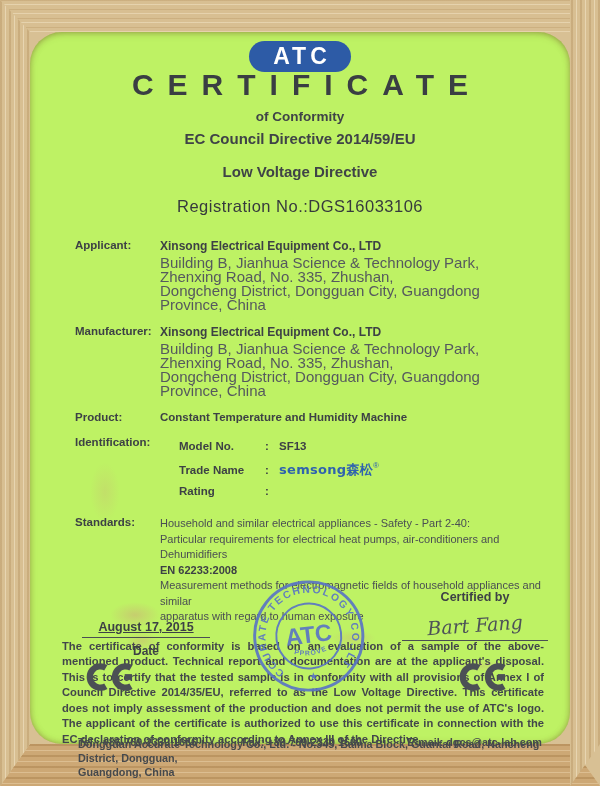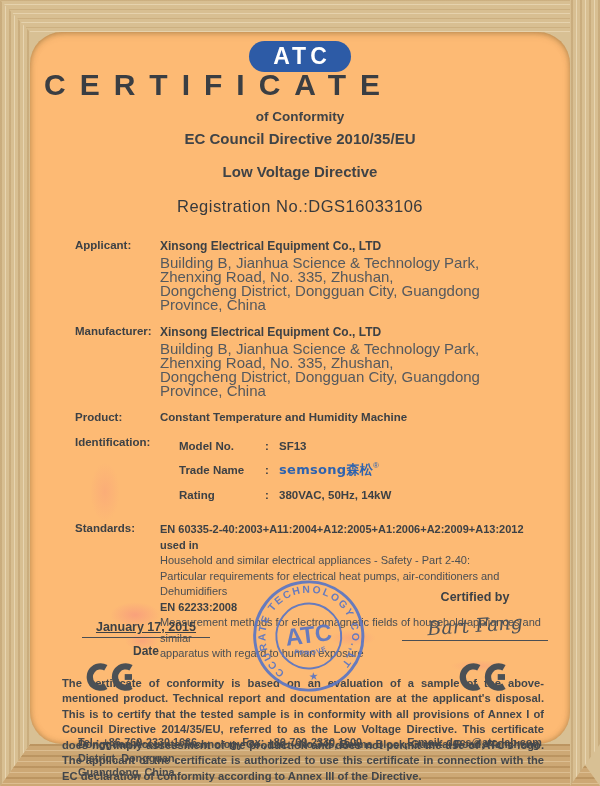--- a/index.html
+++ b/index.html
@@ -12,29 +12,29 @@
   .frame-bottom{left:0;bottom:0;width:600px;height:42px;background-color:#cda875;
     background-image:repeating-linear-gradient(to bottom,rgba(150,108,55,.32) 0 2px,rgba(0,0,0,0) 2px 6px,rgba(255,240,210,.3) 6px 7px,rgba(0,0,0,0) 7px 11px);
     clip-path:polygon(30px 0,570px 0,600px 42px,0 42px);}
   .frame-left{left:0;top:0;width:30px;height:786px;
     background-image:repeating-linear-gradient(to right,rgba(168,130,78,.3) 0 2px,rgba(0,0,0,0) 2px 5px,rgba(255,246,224,.4) 5px 6px,rgba(0,0,0,0) 6px 9px);
     clip-path:polygon(0 0,30px 32px,30px 744px,0 786px);}
   .frame-right{right:0;top:0;width:30px;height:786px;
     background-image:repeating-linear-gradient(to right,rgba(168,130,78,.3) 0 2px,rgba(0,0,0,0) 2px 5px,rgba(255,246,224,.4) 5px 6px,rgba(0,0,0,0) 6px 9px);
     clip-path:polygon(0 0,30px 0,30px 786px,0 744px);transform:scaleX(-1);transform-origin:15px 0;}
   
-  .paper{position:absolute;left:30px;top:32px;width:540px;height:712px;background:#fdba74;
+  .paper{position:absolute;left:30px;top:32px;width:540px;height:712px;background:#bef264;
     box-shadow:inset 0 4px 7px -3px rgba(120,95,50,.5),inset 4px 0 7px -4px rgba(120,95,50,.35),inset -4px 0 7px -4px rgba(120,95,50,.35),inset 0 -4px 7px -4px rgba(120,95,50,.4);
     color:#3d4145;border-radius:32px;}
   .smudge{position:absolute;border-radius:50%;pointer-events:none;}
   
   .atc-pill{width:98px;height:31px;margin:9px auto 0;background:#2d5ba6;border-radius:16px;
     display:flex;align-items:center;justify-content:center;color:#fff;font-weight:bold;
     font-size:23px;letter-spacing:4px;padding-left:4px;}
-  .cert-title{font-weight:bold;font-size:30px;letter-spacing:14px;
+  .cert-title{text-align:center;font-weight:bold;font-size:30px;letter-spacing:14px;
     color:#3a3e43;margin-top:-4px;padding-left:14px;}
   .of-conf{text-align:center;font-weight:bold;font-size:13.5px;margin-top:7px;color:#3f4347;}
   .directive{text-align:center;font-weight:bold;font-size:15px;margin-top:6px;color:#3f4347;}
   .directive2{margin-top:16px;}
   .registration{text-align:center;font-weight:normal;font-size:16.5px;letter-spacing:.5px;margin-top:17px;color:#36393d;}
   
   .fields{margin:23px 26px 0 45px;}
   .frow{display:grid;grid-template-columns:85px 1fr;margin-bottom:13px;}
   .flabel{font-weight:bold;font-size:11.5px;}
   .fname{font-weight:bold;font-size:12px;}
@@ -85,21 +85,21 @@
     <div class="smudge" style="left:95px;top:600px;width:34px;height:18px;background:radial-gradient(ellipse,rgba(230,60,150,.16),rgba(230,60,150,0) 70%);"></div>
     <div class="smudge" style="left:300px;top:598px;width:46px;height:16px;background:radial-gradient(ellipse,rgba(230,60,150,.14),rgba(230,60,150,0) 70%);"></div>
     <div class="smudge" style="left:420px;top:628px;width:60px;height:12px;background:radial-gradient(ellipse,rgba(230,60,150,.12),rgba(230,60,150,0) 70%);"></div>
     <div class="smudge" style="left:60px;top:430px;width:30px;height:60px;background:radial-gradient(ellipse,rgba(230,60,150,.10),rgba(230,60,150,0) 70%);"></div>
 
     <div class="atc-pill">
       <span>ATC</span>
     </div>
     <div class="cert-title">CERTIFICATE</div>
     <div class="of-conf">of Conformity</div>
-    <div class="directive">EC Council Directive 2010/35/EU</div>
+    <div class="directive">EC Council Directive 2014/59/EU</div>
     <div class="directive directive2">Low Voltage Directive</div>
     <div class="registration">Registration No.:DGS16033106</div>
 
     <div class="fields">
       <div class="frow">
         <div class="flabel">Applicant:</div>
         <div>
           <div class="fname">Xinsong Electrical Equipment Co., LTD</div>
           <div class="faddr">
             <span>Building B, Jianhua Science &amp; Technology Park, Zhenxing Road, No. 335, Zhushan,</span><br>
@@ -136,49 +136,47 @@
 
             <div class="id-row">
               <span class="id-name">Trade Name</span>
               <span class="id-colon">:</span>
               <span><span class="id-value" data-variant="logo">semsong森松</span><sup class="id-sup">®</sup></span>
             </div>
 
             <div class="id-row">
               <span class="id-name">Rating</span>
               <span class="id-colon">:</span>
-              <span><span class="id-value" data-variant="plain">380VAC, 50Hz, 14kW</span><sup class="id-sup"></sup></span>
             </div>
           </div>
       </div>
 
       <div class="frow">
         <div class="flabel">Standards:</div>
         <div>
 
-            <div class="std-line" data-bold="1">EN 60335-2-40:2003+A11:2004+A12:2005+A1:2006+A2:2009+A13:2012 used in</div>
 
 
             <div class="std-line" data-bold="0">Household and similar electrical appliances - Safety - Part 2-40:</div>
 
             <div class="std-line" data-bold="0">Particular requirements for electrical heat pumps, air-conditioners and Dehumidifiers</div>
 
             <div class="std-line" data-bold="1">EN 62233:2008</div>
 
             <div class="std-line" data-bold="0">Measurement methods for electromagnetic fields of household appliances and similar</div>
 
             <div class="std-line" data-bold="0">apparatus with regard to human exposure</div>
           </div>
       </div>
     </div>
 
     <div class="statement">The certificate of conformity is based on an evaluation of a sample of the above-mentioned product. Technical report and documentation are at the applicant's disposal. This is to certify that the tested sample is in conformity with all provisions of Annex I of Council Directive 2014/35/EU, referred to as the Low Voltage Directive. This certificate does not imply assessment of the production and does not permit the use of ATC's logo. The applicant of the certificate is authorized to use this certificate in connection with the EC declaration of conformity according to Annex III of the Directive.</div>
 
     <div class="date-block">
-      <div class="date-value">January 17, 2015</div>
+      <div class="date-value">August 17, 2015</div>
       <div class="date-label">Date</div>
     </div>
 
     <div class="stamp">
       <svg viewBox="0 0 120 120" width="118" height="118">
         <defs>
           <path id="ringPath" d="M 31.7 93.7 A 44 44 0 1 1 88.3 93.7"></path>
           <path id="appPath" d="M 40 75 Q 60 84 80 75"></path>
         </defs>
         <circle cx="60" cy="60" r="55" fill="none" stroke="#5b76c4" stroke-width="3"></circle>

